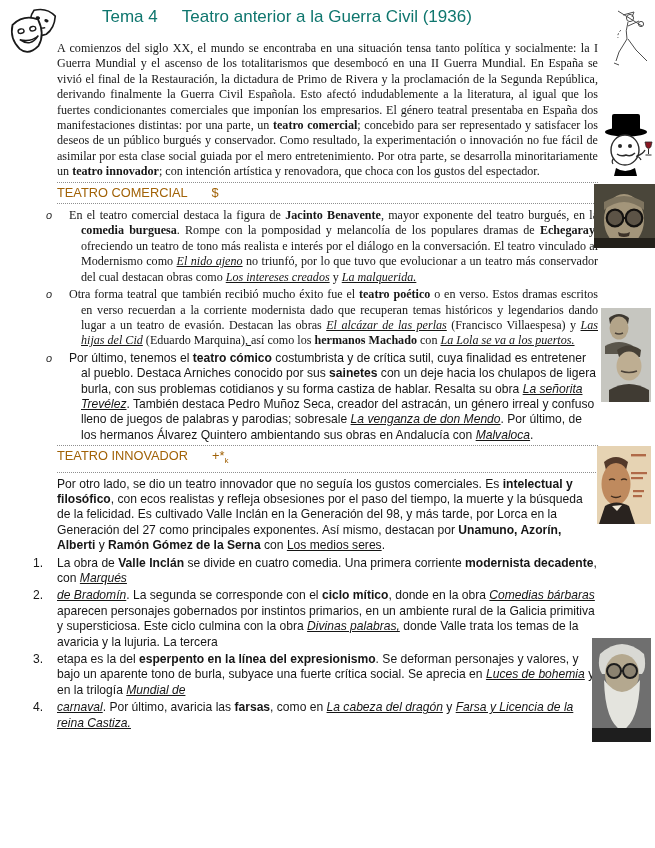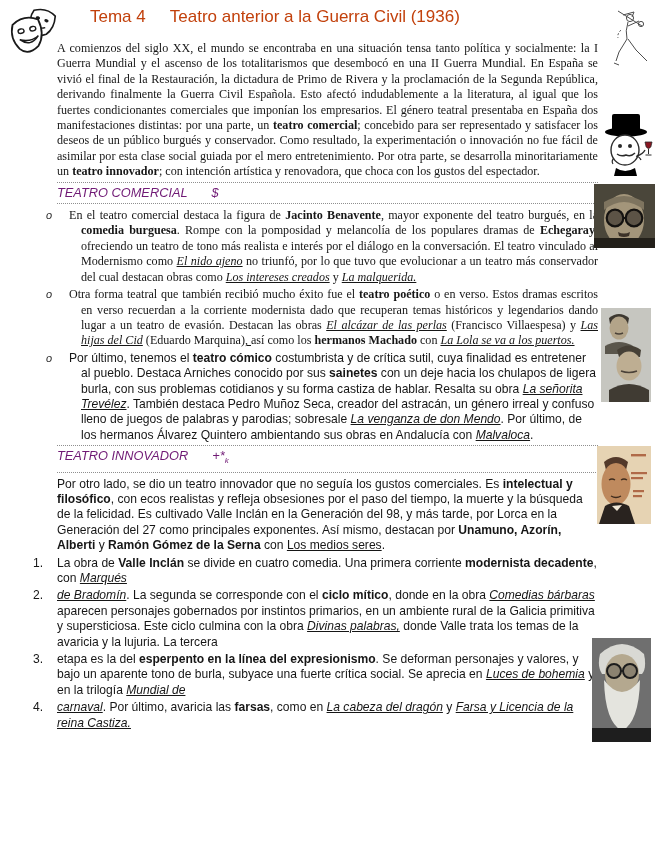--- a/index.html
+++ b/index.html
@@ -3,21 +3,21 @@
 <meta charset="utf-8">
 <style>
   html,body{margin:0;padding:0;width:655px;height:848px;background:#ffffff;overflow:hidden;}
   body{font-family:"Liberation Sans","DejaVu Sans",sans-serif;font-size:12.1px;line-height:15.4px;color:#161616;}
   .page{position:absolute;left:0;top:0;width:655px;height:848px;}
   .title{position:absolute;left:90px;top:9px;font-size:17px;font-weight:400;margin:0;white-space:nowrap;}
   .title .part2{margin-left:24px;}
   .content{position:absolute;left:57px;top:41px;width:541px;}
   p{margin:0 0 2px 0;}
   .just{text-align:justify;font-family:Liberation Serif, serif;}
-  .sec-head{color:#701a75;font-size:12.8px;border-top:1px dotted #8f8f8f;border-bottom:1px dotted #8f8f8f;padding:2px 0 3px 0;margin:1px 0 4px 0;font-style:italic;}
+  .sec-head{color:#a16207;font-size:12.8px;border-top:1px dotted #8f8f8f;border-bottom:1px dotted #8f8f8f;padding:2px 0 3px 0;margin:1px 0 4px 0;}
   .sec-head .sym{margin-left:24px;}
   .sec-head .sym-sub{font-size:8px;vertical-align:-3px;}
   .bullet{position:relative;padding-left:12px;margin:0 0 2px 0;}
   .bullet .marker{position:absolute;left:-11px;top:0;font-style:italic;font-size:11px;color:#2c2c2c;}
   .btext{text-indent:-12px;padding-left:12px;}
   .nitem{position:relative;margin:0 0 2px 0;}
   .nitem .nnum{position:absolute;left:-24px;top:0;}
   .f-b{font-weight:700;}
   .f-i{font-style:italic;}
   .f-u{text-decoration:underline;}
@@ -39,21 +39,21 @@
       </g>
       <g transform="translate(2,14) rotate(-12)" fill="#ffffff" stroke="#1a1a1a" stroke-width="1.8">
         <path d="M5,8 Q18,0 31,8 Q35,24 26,34 Q14,42 7,33 Q-1,21 5,8 Z"></path>
         <ellipse cx="12" cy="16" rx="3" ry="2.2" fill="none" stroke-width="1.4"></ellipse>
         <ellipse cx="24" cy="16" rx="3" ry="2.2" fill="none" stroke-width="1.4"></ellipse>
         <path d="M9,24 Q18,34 28,24 Q19,29 9,24 Z" fill="none" stroke-width="1.4"></path>
       </g>
     </svg>
   </div>
 
-  <h1 class="title" style="color: #c2410c;"><span class="part1">Tema 4</span><span class="part2">Teatro anterior a la Guerra Civil (1936)</span></h1>
+  <h1 class="title" style="color: #0f766e; margin-left: 12px;"><span class="part1">Tema 4</span><span class="part2">Teatro anterior a la Guerra Civil (1936)</span></h1>
 
   <div class="content">
 
     <p class="just"><span>A comienzos del siglo XX, el mundo se encontraba en una situación tensa tanto política y socialmente: la I Guerra Mundial y el ascenso de los totalitarismos que desembocó en una II Guerra Mundial. En España se vivió el final de la Restauración, la dictadura de Primo de Rivera y la proclamación de la Segunda República, derivando finalmente la Guerra Civil Española. Esto afectó indudablemente a la literatura, al igual que los fuertes condicionantes comerciales que imponían los empresarios. El género teatral presentaba en España dos manifestaciones distintas: por una parte, un </span><span class="f-b">teatro comercial</span><span>; concebido para ser representado y satisfacer los deseos de un público burgués y conservador. Como resultado, la experimentación o innovación no fue fácil de asimilar por esta clase social guiada por el mero entretenimiento. Por otra parte, se desarrolla minoritariamente un </span><span class="f-b">teatro innovador</span><span>; con intención artística y renovadora, que choca con los gustos del espectador.</span></p>
 
     <div class="sec-head">
       <span>TEATRO COMERCIAL</span><span class="sym">$</span>
     </div>
 
     <div class="bullet">

